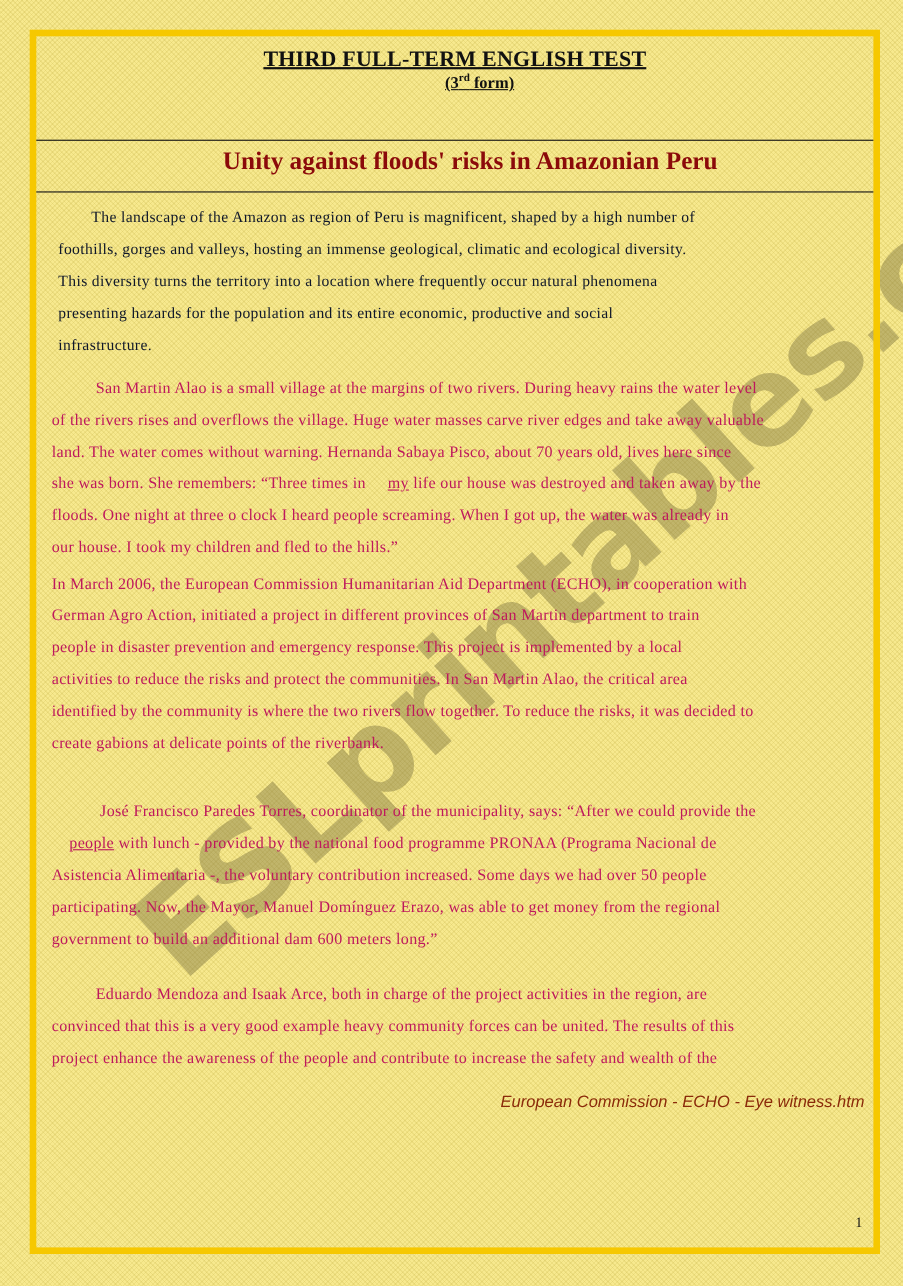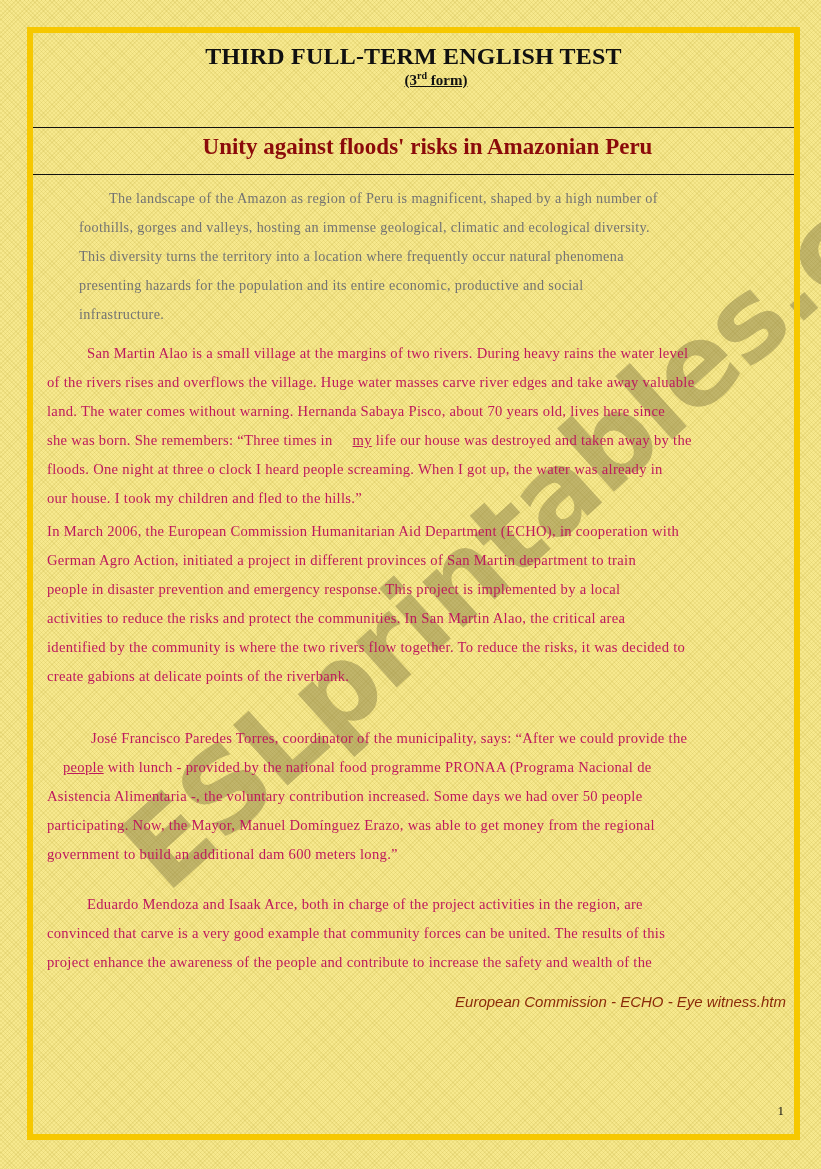--- a/index.html
+++ b/index.html
@@ -10,37 +10,37 @@
         repeating-linear-gradient(45deg, rgba(190,170,60,0.18) 0 1px, transparent 1px 3px),
         repeating-linear-gradient(-45deg, rgba(190,170,60,0.18) 0 1px, transparent 1px 3px);
       font-family: "DejaVu Serif", "Liberation Serif", serif;
     }
     .frame {
       position: absolute; left: 27px; top: 27px; width: 761px; height: 1101px;
       border: 6px solid #f6c800;
     }
     .header { position: absolute; left: 0; right: 0; top: 10px; text-align: center; color: #111; }
     .title {
-      font-family: "Liberation Serif", serif; font-weight: bold; font-size: 24px;
-      letter-spacing: 0.2px;
+      font-family: "Liberation Serif", serif; font-weight: bold; font-size: 20px;
+      text-decoration: underline; letter-spacing: 0.2px;
     }
     .subtitle {
       font-family: "Liberation Serif", serif; font-weight: bold; font-size: 15px;
       text-decoration: underline; margin-top: 0px; padding-left: 45px;
     }
     .subtitle sup { font-size: 10px; }
     .rule { position: absolute; left: 0; right: 0; height: 0; border-top: 1px solid #111; }
     .article-title {
       position: absolute; left: 0; right: 0; top: 101px; text-align: center;
       font-family: "Liberation Serif", serif; font-weight: bold; font-size: 23px; color: #8b0a0a; margin-left: 28px;
     }
     .intro {
       position: absolute; left: 20px; right: 40px; top: 151px;
-      color: #737373; font-size: 14.2px; line-height: 29px;
-      font-family: "Liberation Serif", serif; letter-spacing: 0.35px; margin-left: 26px;
+      color: #0f172a; font-size: 14.2px; line-height: 29px;
+      font-family: "Liberation Serif", serif; letter-spacing: 0.35px;
     }
     .intro .indent { display: inline-block; width: 30px; }
     .body {
       position: absolute; left: 14px; right: 8px; color: #be185d;
       font-family: "Liberation Serif", serif; font-size: 14.6px; line-height: 29px; letter-spacing: 0.3px;
     }
     .ind { display: inline-block; width: 40px; }
     .u { text-decoration: underline; margin-left: 16px; }
     .source {
       position: absolute; right: 8px; top: 960px;
@@ -103,19 +103,19 @@
   <div class="body" style="top:691px">
     <div><span class="ind" style="width:44px"></span><span>José Francisco Paredes Torres, coordinator of the municipality, says:  “After we could provide the</span></div>
     <div><span class="u">people</span><span> with lunch - provided by the national food programme PRONAA (Programa Nacional de</span></div>
     <div>Asistencia Alimentaria -, the voluntary contribution increased. Some days we had over 50 people</div>
     <div>participating. Now, the Mayor, Manuel Domínguez Erazo, was able to get money from the regional</div>
     <div>government to build an additional dam 600 meters long.”</div>
   </div>
 
   <div class="body" style="top:857px">
     <div><span class="ind"></span><span>Eduardo Mendoza and Isaak Arce, both in charge of the project activities in the region, are</span></div>
-    <div>convinced that carve is a very good example that community forces can be united. The results of this</div>
+    <div>convinced that this is a very good example heavy community forces can be united. The results of this</div>
     <div>project enhance the awareness of the people and contribute to increase the safety and wealth of the</div>
   </div>
 
   <div class="source">European Commission - ECHO - Eye witness.htm</div>
   <div class="pagenum">1</div>
 </div>
 
 </body></html>

